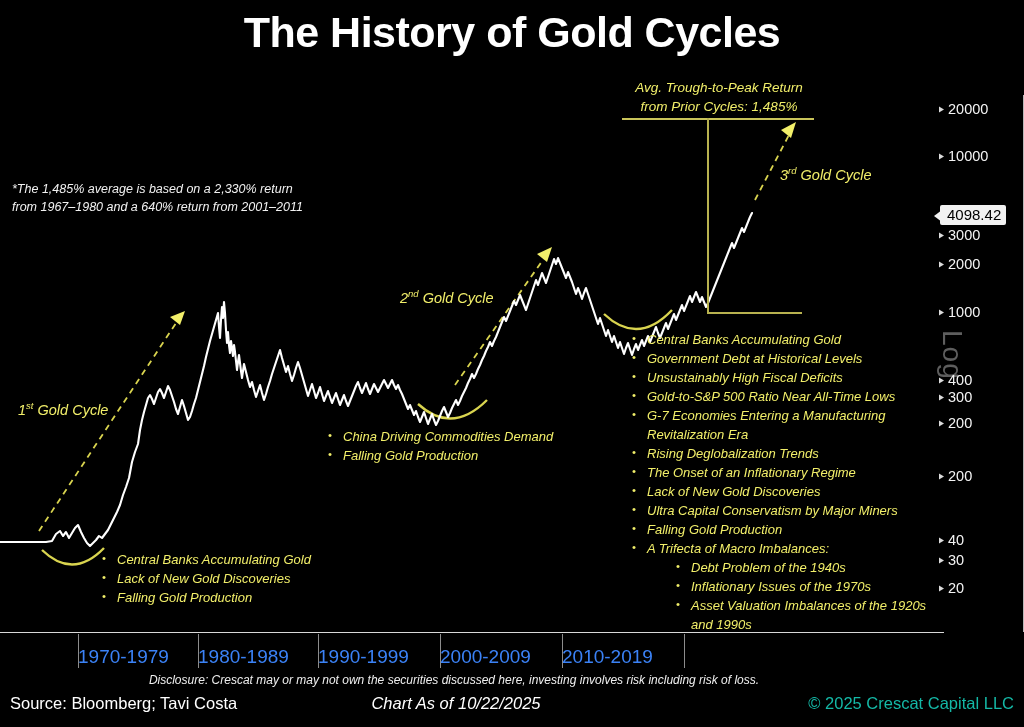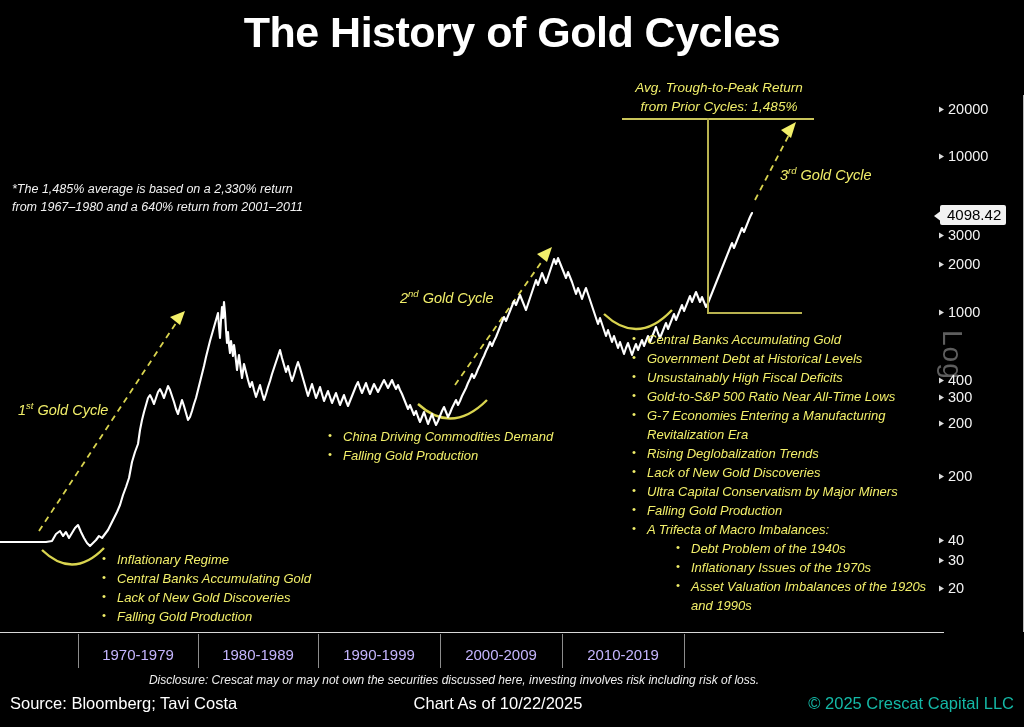--- a/index.html
+++ b/index.html
@@ -46,21 +46,21 @@
     border-top:6px solid transparent;border-bottom:6px solid transparent;
     border-right:8px solid #f2f2f2;transform:translateY(-6px);z-index:6;
   }
   #log-label{
     left:968px;top:330px;font-size:28px;color:#5e5e5e;
     transform:rotate(90deg);transform-origin:left top;letter-spacing:1px;
   }
 
   
   .decade{
-    top:646px;font-size:15px;color:#c4b5fd;text-align:center;
+    top:646px;font-size:19px;color:#3b82f6;
     font-family:"Liberation Sans",sans-serif;
   }
   .xsep{top:634px;width:1px;height:34px;background:#8c8c8c;}
 
   
   .cyclelabel{
     font-size:14.5px;font-style:italic;color:#f2ef6a;white-space:nowrap;
   }
   .cyclelabel sup{font-size:9.5px;}
 
@@ -81,22 +81,22 @@
   #avg-hline{left:707px;top:312px;width:95px;height:1.5px;background:#b8b24f;}
 
   svg{position:absolute;left:0;top:0;overflow:visible;}
 
   
   #disclosure{
     left:0;top:673px;width:908px;text-align:center;
     font-size:12px;font-style:italic;color:#efefef;
   }
   #source{left:10px;top:694px;font-size:16.5px;color:#fff;}
-  #chartdate{left:0;top:694px;width:996px;text-align:center;
-             font-size:16.5px;color:#fff;}
+  #chartdate{left:0;top:694px;width:912px;text-align:center;
+             font-size:16.5px;font-style:italic;color:#fff;}
   #copyright{right:10px;top:694px;font-size:16.5px;color:#14b8a6;text-align:left;}
 </style>
 </head>
 <body>
 
 <div id="root">
 
   <div class="abs" id="title">The History of Gold Cycles</div>
 
   <div class="abs" id="footnote">
@@ -231,21 +231,20 @@
   <div class="abs cyclelabel" style="left:400px;top:288px">
     <span>2</span><sup>nd</sup><span> Gold Cycle</span>
   </div>
 
   <div class="abs cyclelabel" style="left:780px;top:165px">
     <span>3</span><sup>rd</sup><span> Gold Cycle</span>
   </div>
 
   <div class="abs bullets" style="left:100px;top:550px;width:300px">
     <ul>
-        <li>Inflationary Regime</li>
         <li>Central Banks Accumulating Gold</li>
         <li>Lack of New Gold Discoveries</li>
         <li>Falling Gold Production</li>
       </ul>
   </div>
 
   <div class="abs bullets" style="left:326px;top:427px;width:300px">
     <ul>
         <li>China Driving Commodities Demand</li>
         <li>Falling Gold Production</li>
@@ -253,20 +252,21 @@
   </div>
 
   <div class="abs bullets" style="left:630px;top:330px;width:310px">
     <ul>
         <li>Central Banks Accumulating Gold</li>
         <li>Government Debt at Historical Levels</li>
         <li>Unsustainably High Fiscal Deficits</li>
         <li>Gold-to-S&amp;P 500 Ratio Near All-Time Lows</li>
         <li>G-7 Economies Entering a Manufacturing Revitalization Era</li>
         <li>Rising Deglobalization Trends</li>
+        <li>The Onset of an Inflationary Regime</li>
         <li>Lack of New Gold Discoveries</li>
         <li>Ultra Capital Conservatism by Major Miners</li>
         <li>Falling Gold Production</li>
         <li>A Trifecta of Macro Imbalances:</li>
       </ul>
     <ul style="padding-left:44px">
         <li>Debt Problem of the 1940s</li>
         <li>Inflationary Issues of the 1970s</li>
         <li>Asset Valuation Imbalances of the 1920s and 1990s</li>
       </ul>

